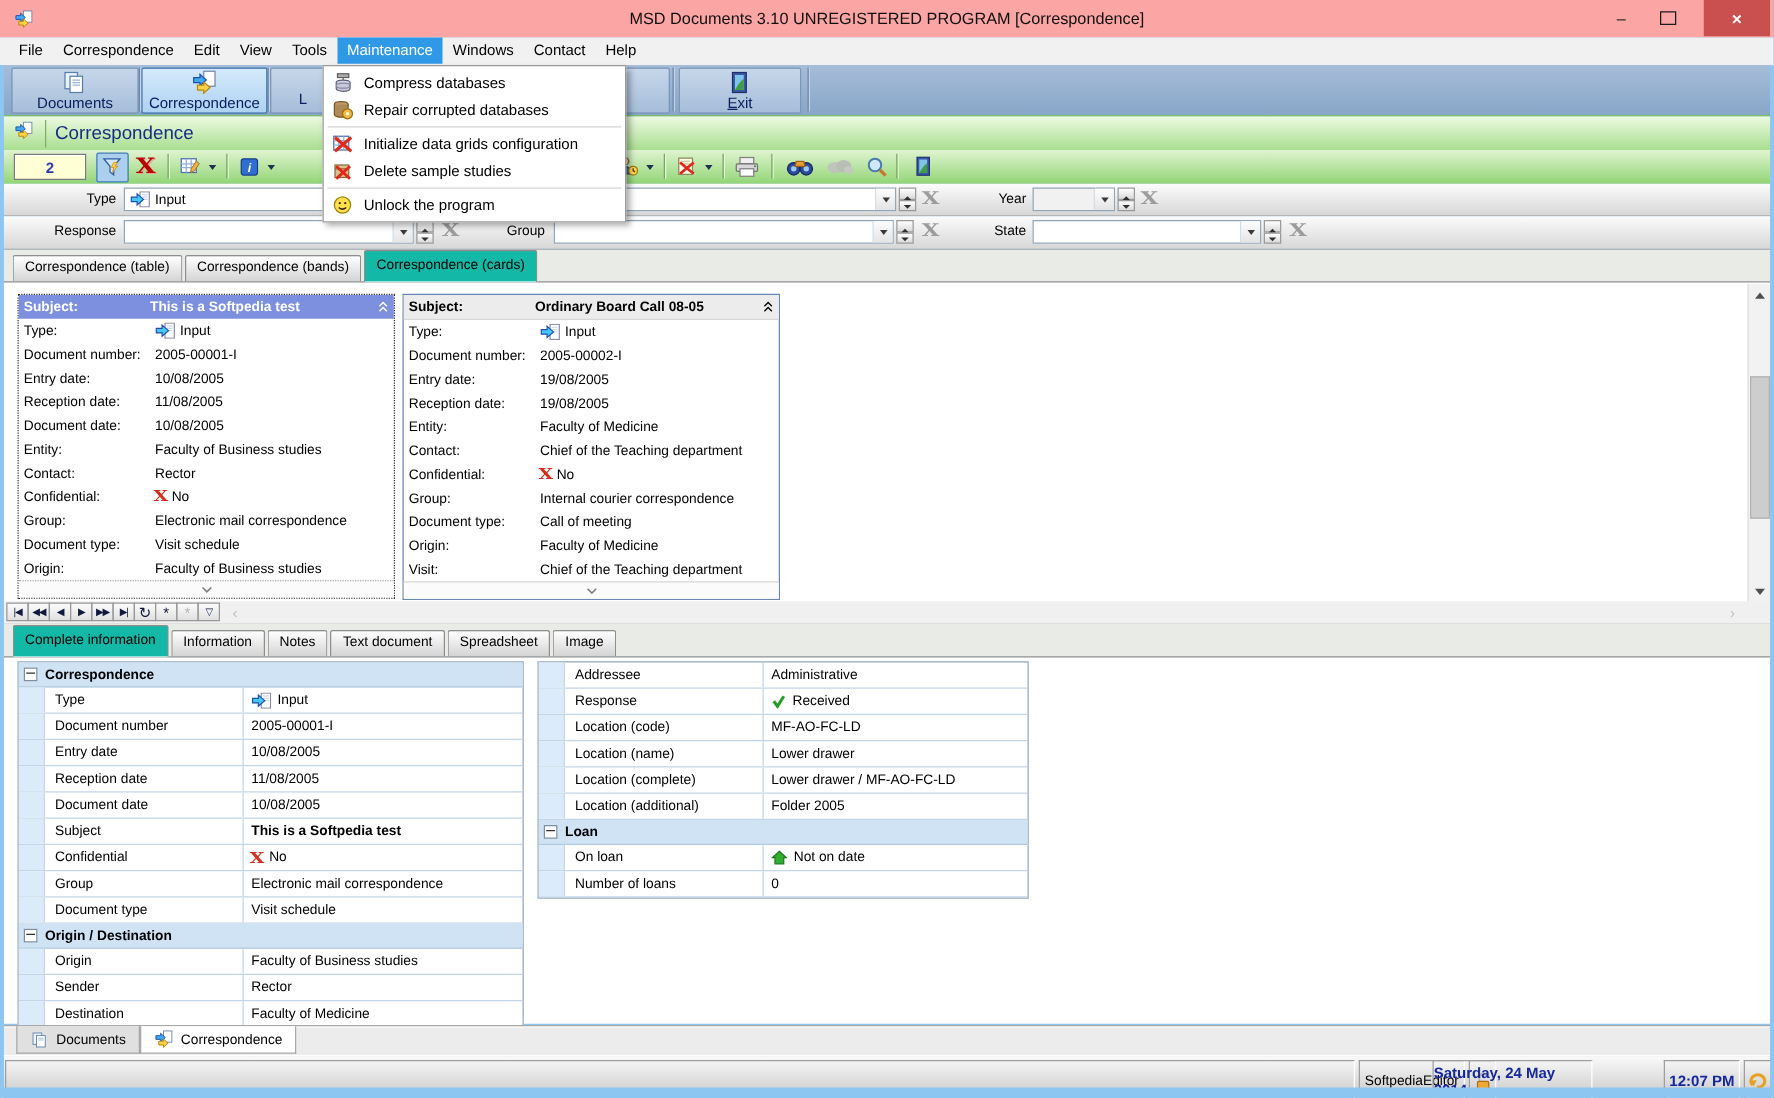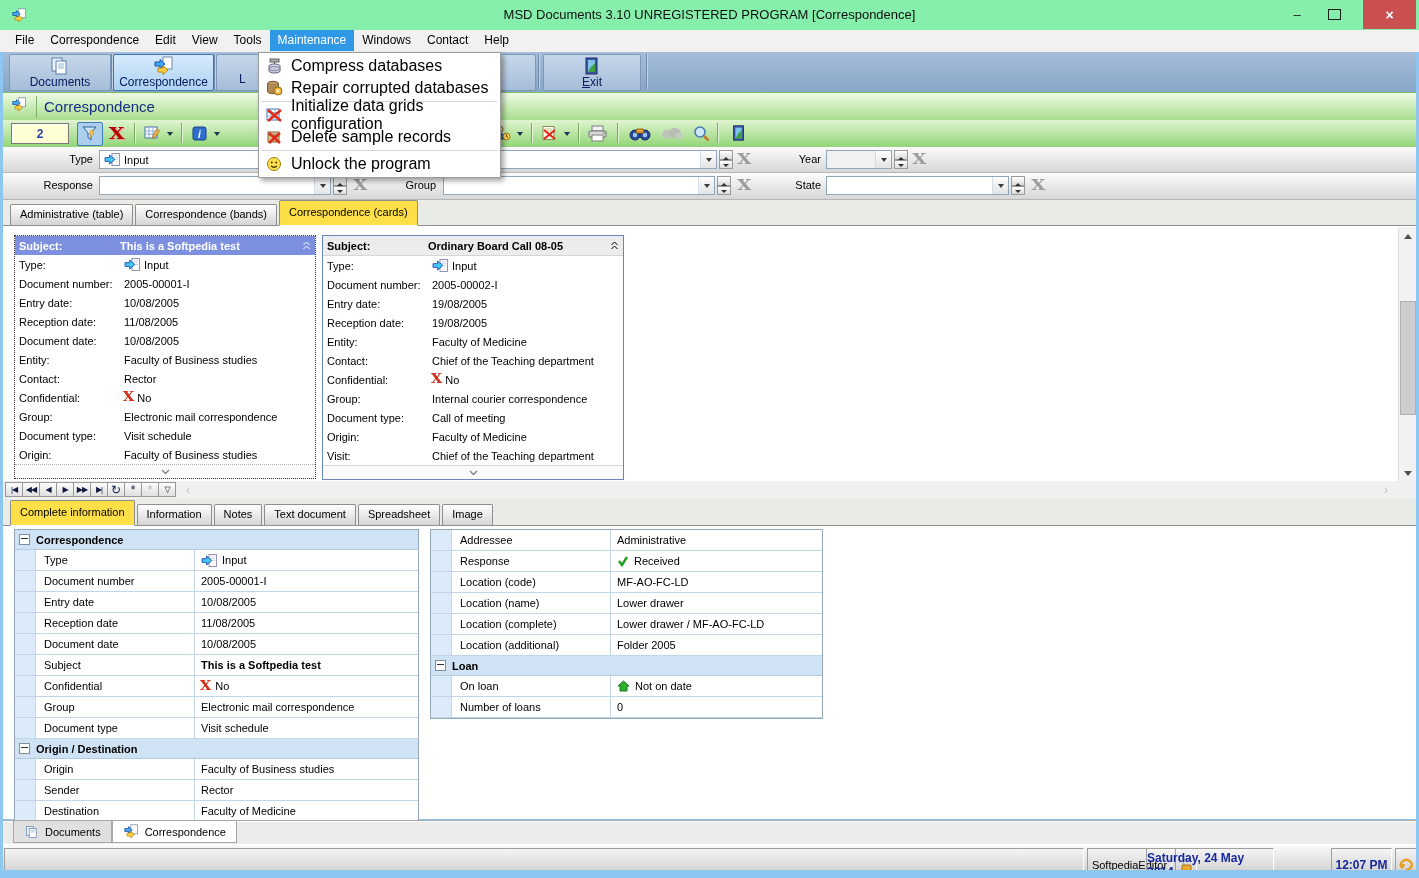--- a/index.html
+++ b/index.html
@@ -1,19 +1,19 @@
 <!DOCTYPE html>
 <html><head>
 <meta charset="utf-8">
 <style>
   html,body{margin:0;padding:0;}
   body{width:1419px;height:878px;position:relative;overflow:hidden;
        font-family:"Liberation Sans",sans-serif;font-size:11px;color:#000;background:#8dc6f0;}
   
-  .titlebar{position:absolute;top:0;left:0;right:0;height:30px;background:#86efac;}
+  .titlebar{position:absolute;top:0;left:0;right:0;height:30px;background:#fca5a5;}
   .title-text{position:absolute;left:0;right:0;top:7px;text-align:center;font-size:13px;color:#101010;}
   .app-icon{position:absolute;left:9px;top:5px;width:20px;height:20px;}
   .win-btn{position:absolute;top:0;height:29px;display:flex;align-items:center;justify-content:center;font-size:13px;color:#1a1a1a;}
   .win-min{left:1281px;width:32px;}
   .win-max{left:1318px;width:32px;}
   .win-max i{display:block;width:11px;height:9px;border:1.5px solid #1a1a1a;}
   .win-close{left:1363px;width:53px;background:#c9504e;color:#fff;font-size:14px;font-weight:bold;}
   
   .menubar{position:absolute;top:30px;left:0;right:0;height:22px;background:#f1f1f1;border-bottom:1px solid #e3e3e3;padding-left:7px;white-space:nowrap;}
   .menu-item{display:inline-block;padding:0 8px;line-height:21px;font-size:12px;}
@@ -60,21 +60,21 @@
   .sp{flex:1;background:linear-gradient(#fff,#dadada);border:1px solid #9a9a9a;position:relative;}
   .sp.up::after{content:"";position:absolute;left:3px;top:2.5px;border:3px solid transparent;border-bottom:3.5px solid #303030;}
   .sp.dn::after{content:"";position:absolute;left:3px;top:3.5px;border:3px solid transparent;border-top:3.5px solid #303030;}
   .fx{position:absolute;top:4px;color:#9c9c9c;font-weight:bold;font-size:14px;font-family:"DejaVu Serif",serif;display:inline-block;transform:scaleX(1.3);}
   
   .tabstrip{position:absolute;left:3px;right:3px;display:flex;align-items:flex-end;padding-left:7px;background:#e9ebe7;}
   #view-tabs{top:200px;height:25px;}
   #detail-tabs{top:499px;height:26px;}
   .tab{height:20px;line-height:19px;padding:0 9px;background:linear-gradient(#ffffff,#d4d4d4);border:1px solid #8e8e8e;border-bottom:none;
        border-radius:2px 2px 0 0;margin-right:2px;font-size:11px;white-space:nowrap;}
-  .tab.active{height:24px;line-height:23px;background:#fde047;position:relative;z-index:6;margin-bottom:-1px;border-bottom:1px solid #fff;}
+  .tab.active{height:24px;line-height:23px;background:#14b8a6;position:relative;z-index:6;margin-bottom:-1px;border-bottom:1px solid #fff;}
   
   .cards-area{position:absolute;top:225px;left:3px;right:3px;height:256px;background:#fff;border-top:1px solid #8e8e8e;}
   .card{position:absolute;top:9px;width:300px;background:#fff;}
   .card.sel{border:1px dotted #303030;}
   .card.nosel{border:1px solid #6a86b4;}
   .card-header{height:19px;display:flex;align-items:center;font-weight:bold;font-size:11px;padding:0 4px;}
   .card.sel .card-header{background:#7d90e0;color:#fff;}
   .card.nosel .card-header{background:#ececec;color:#000;border-bottom:1px solid #d6d6d6;}
   .card-header .slbl{width:101px;}
   .card-header .chev{margin-left:auto;display:flex;}
@@ -115,21 +115,21 @@
               border-bottom:1px solid #c8c8c8;display:flex;align-items:flex-start;padding-left:10px;}
   .dock-tab{height:21px;margin-top:0;display:flex;align-items:center;gap:5px;padding:0 10px;border:1px solid #a8a8a8;border-top:none;background:#e0e0e0;font-size:11px;}
   .dock-tab.active{background:#fff;}
   
   .statusbar{position:absolute;top:844px;left:3px;right:3px;height:26px;background:linear-gradient(#fafafa,#d4d4d4);border-top:1px solid #fff;}
   .spanel{position:absolute;top:3px;height:33px;box-sizing:border-box;border:1px solid;border-color:#9e9e9e #ffffff #ffffff #9e9e9e;
           display:flex;align-items:center;justify-content:center;font-size:11px;background:transparent;}
   .spanel.blue{color:#16289e;font-weight:bold;font-size:12px;}
   
   .menu-popup{position:absolute;left:258px;top:52px;width:239px;background:#fff;border:1px solid #9b9b9b;box-shadow:3px 3px 5px rgba(0,0,0,.35);padding:2px 1px;z-index:200;}
-  .mi{height:22px;display:flex;align-items:center;gap:8px;padding-left:5px;font-size:16px;}
+  .mi{height:22px;display:flex;align-items:center;gap:8px;padding-left:5px;font-size:12px;}
   .mi .mico{width:18px;display:flex;justify-content:center;flex:none;}
   .msep{height:1px;background:#d4d4d4;margin:2px 2px;}
   
   .ico{display:inline-flex;align-items:center;justify-content:center;line-height:0;}
   .redx-glyph{color:#d2301c;font-weight:bold;font-size:12px;font-family:"DejaVu Serif",serif;display:inline-block;transform:scaleX(1.25);line-height:11px;}
 </style>
 </head>
 <body>
 
 <div class="titlebar">
@@ -383,21 +383,21 @@
     <span class="arr"></span>
   </div>
   <div class="spinner" style="left:1008px;">
       <div class="sp up"></div>
       <div class="sp dn"></div>
     </div>
   <span class="fx" style="left:1030px;">X</span>
 </div>
 
 <div class="tabstrip" id="view-tabs">
-    <div class="tab">Administrative (table)</div>
+    <div class="tab">Correspondence (table)</div>
     <div class="tab">Correspondence (bands)</div>
     <div class="tab active">Correspondence (cards)</div>
   </div>
 
 <div class="cards-area">
   <div class="card sel" id="card1" style="left:11px;">
       <div class="card-header">
         <span class="slbl">Subject:</span>
         <span class="sval">This is a Softpedia test</span>
         <span class="chev">
@@ -888,21 +888,21 @@
       <span>Initialize data grids configuration</span>
     </div>
     <div class="mi">
       <span class="mico ico">
         <svg width="17" height="16" viewBox="0 0 17 16">
           <rect x="2" y="3" width="11" height="10" fill="#d8c090" stroke="#8a6a3a"></rect>
           <line x1="2" y1="6" x2="13" y2="6" stroke="#8a6a3a"></line>
           <path d="M3 4 L14 14 M14 4 L3 14" stroke="#e02818" stroke-width="2.4"></path>
         </svg>
       </span>
-      <span>Delete sample records</span>
+      <span>Delete sample studies</span>
     </div>
     <div class="msep"></div>
     <div class="mi">
       <span class="mico ico">
         <svg width="16" height="16" viewBox="0 0 16 16">
           <circle cx="8" cy="8" r="6.5" fill="#ffe04a" stroke="#a08010"></circle>
           <circle cx="5.8" cy="6.5" r="0.9" fill="#402800"></circle>
           <circle cx="10.2" cy="6.5" r="0.9" fill="#402800"></circle>
           <path d="M5 10 q3 2.6 6 0" stroke="#402800" stroke-width="1.2" fill="none"></path>
         </svg>

